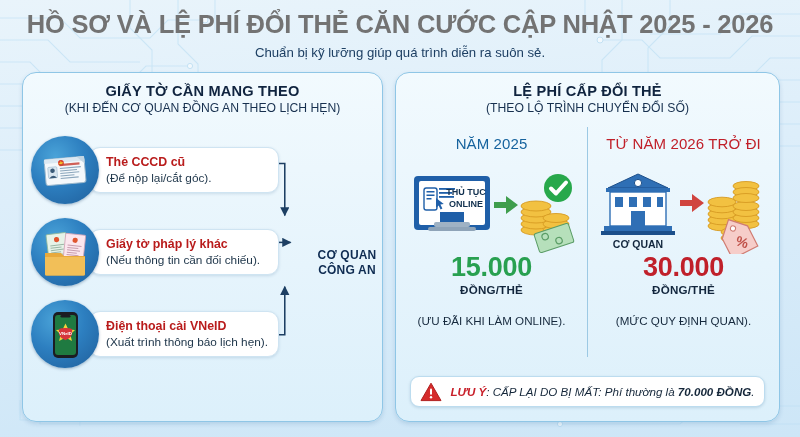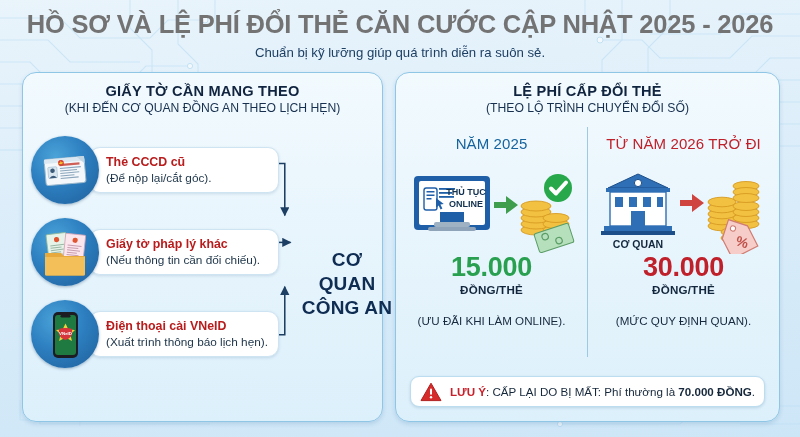--- a/index.html
+++ b/index.html
@@ -131,21 +131,21 @@
     line-height: 1.22;
   }
 
   
   .node {
     position: absolute;
     left: 278px;
     top: 175px;
     width: 92px;
     text-align: center;
-    font-size: 19px;
+    font-size: 12px;
     font-weight: 700;
     color: #0f2c52;
     line-height: 1.25;
     letter-spacing: .2px;
   }
   .connectors {
     position: absolute;
     inset: 0;
     pointer-events: none;
   }
@@ -211,20 +211,21 @@
     background: #ffffff;
     border: 1.4px solid #bcdcef;
     border-radius: 9px;
     box-shadow: 0 1px 3px rgba(40,90,130,.18);
     height: 31px;
     display: flex;
     align-items: center;
     justify-content: center;
     gap: 8px;
     padding: 0 8px;
+    font-style: italic;
   }
   .warn-text {
     font-size: 11.6px;
     color: #15273a;
     white-space: nowrap;
   }
   .warn-text b.red { color: #c8202a; font-weight: 700; }
   .warn-text b     { font-weight: 700; }
 </style>
 </head>

